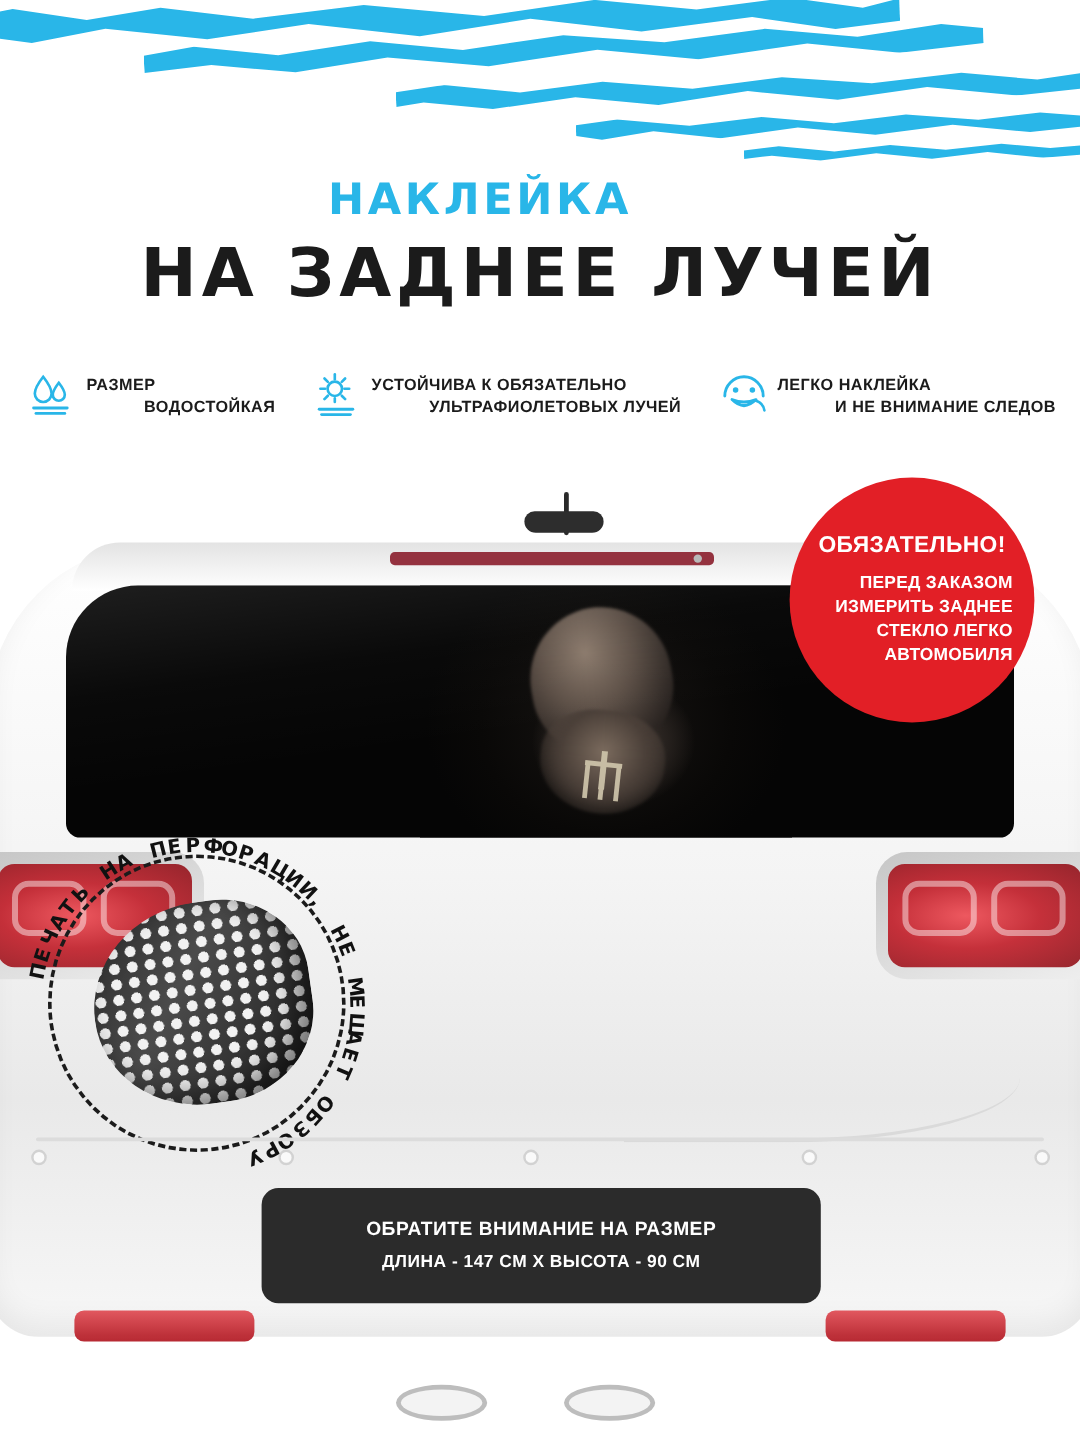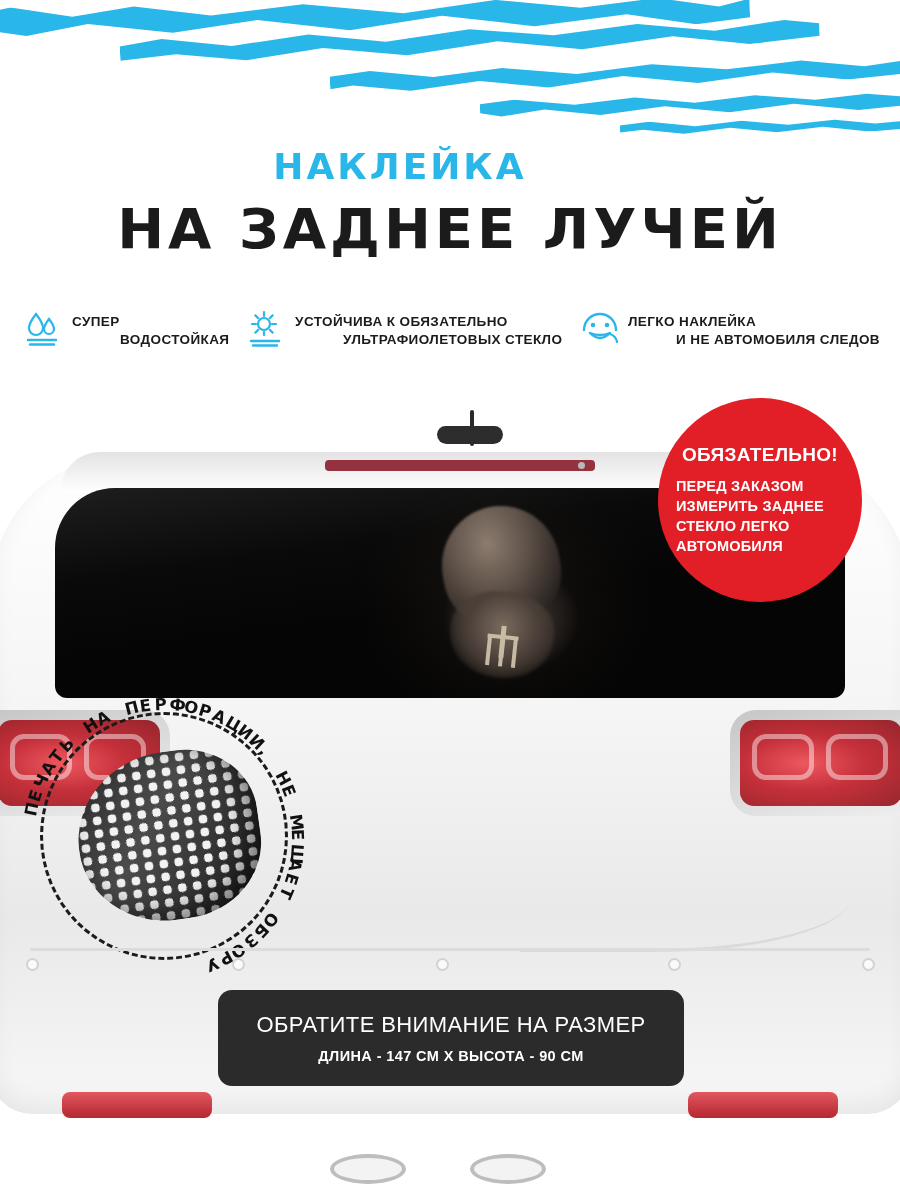--- a/index.html
+++ b/index.html
@@ -140,21 +140,21 @@
     position: absolute; left: 0; top: 0; width: 790px; height: 210px;
     background: linear-gradient(172deg, rgba(255,255,255,.10) 0%, rgba(255,255,255,.02) 30%, rgba(255,255,255,0) 55%);
     pointer-events: none;
   }
 
   
   .red-circle {
     position: absolute; right: 38px; top: 6px; width: 204px; height: 204px;
     background: #e21f26; border-radius: 50%;
     display: flex; flex-direction: column; align-items: center; justify-content: center;
-    text-align: left; color: #ffffff; padding: 0 18px;
+    text-align: right; color: #ffffff; padding: 0 18px;
   }
   .red-circle .rc-title { font-size: 19px; font-weight: bold; letter-spacing: .3px; margin-bottom: 10px; }
   .red-circle .rc-body { font-size: 14.5px; font-weight: bold; line-height: 20px; letter-spacing: .2px; }
 
   
   .taillight {
     position: absolute; top: 318px; width: 182px; height: 106px;
     background: linear-gradient(160deg,#c6c6c6,#efefef);
     border-radius: 18px;
     overflow: hidden;
@@ -221,21 +221,21 @@
     border-radius: 0 0 60% 0;
   }
 
   
   .size-banner {
     position: absolute; left: 218px; top: 598px; width: 466px; height: 96px;
     background: #2b2b2b; border-radius: 14px;
     display: flex; flex-direction: column; align-items: center; justify-content: center;
     color: #fff;
   }
-  .size-banner .sb-title { font-size: 22px; font-weight: normal; letter-spacing: .4px; }
+  .size-banner .sb-title { font-size: 16px; font-weight: bold; letter-spacing: .4px; }
   .size-banner .sb-sub { font-size: 14.5px; font-weight: bold; margin-top: 10px; letter-spacing: .4px; }
 </style>
 </head>
 <body>
 
 <div class="page">
 
   <div class="brush-area">
     <div class="stroke s1"></div>
     <div class="stroke s2"></div>
@@ -252,21 +252,21 @@
     <div class="feature">
       <span class="icon">
         <svg width="38" height="40" viewBox="0 0 38 40">
           <path d="M12 4 C12 4 5 13 5 18 a7 7 0 0 0 14 0 C19 13 12 4 12 4 Z" fill="none" stroke="#29b6e8" stroke-width="2.2"></path>
           <path d="M25 9 C25 9 20 15.5 20 19 a5 5 0 0 0 10 0 C30 15.5 25 9 25 9 Z" fill="none" stroke="#29b6e8" stroke-width="2.2"></path>
           <path d="M4 30 h28" stroke="#29b6e8" stroke-width="2.4" stroke-linecap="round"></path>
           <path d="M6 34.5 h24" stroke="#29b6e8" stroke-width="2.4" stroke-linecap="round"></path>
         </svg>
       </span>
       <span class="txt">
-        <span class="l1">СУПЕР</span><br>
+        <span class="l1">РАЗМЕР</span><br>
         <span class="l2">ВОДОСТОЙКАЯ</span>
       </span>
     </div>
 
     <div class="feature">
       <span class="icon">
         <svg width="38" height="40" viewBox="0 0 38 40">
           <circle cx="17" cy="14" r="6" fill="none" stroke="#29b6e8" stroke-width="2.2"></circle>
           <g stroke="#29b6e8" stroke-width="2.2" stroke-linecap="round">
             <path d="M17 2 v4"></path>
@@ -277,37 +277,37 @@
               <path d="M22.8 19.8 l2.8 2.8"></path>
             <path d="M25.6 5.4 l-2.8 2.8"></path>
               <path d="M11.2 19.8 l-2.8 2.8"></path>
           </g>
           <path d="M4 31 h28" stroke="#29b6e8" stroke-width="2.4" stroke-linecap="round"></path>
           <path d="M6 35.5 h24" stroke="#29b6e8" stroke-width="2.4" stroke-linecap="round"></path>
         </svg>
       </span>
       <span class="txt">
         <span class="l1">УСТОЙЧИВА К ОБЯЗАТЕЛЬНО</span><br>
-        <span class="l2">УЛЬТРАФИОЛЕТОВЫХ СТЕКЛО</span>
+        <span class="l2">УЛЬТРАФИОЛЕТОВЫХ ЛУЧЕЙ</span>
       </span>
     </div>
 
     <div class="feature">
       <span class="icon">
         <svg width="40" height="40" viewBox="0 0 40 40">
           <path d="M4 20 a16 16 0 1 1 32 0" fill="none" stroke="#29b6e8" stroke-width="2.4" stroke-linecap="round"></path>
           <circle cx="13" cy="15" r="2.3" fill="#29b6e8"></circle>
           <circle cx="27" cy="15" r="2.3" fill="#29b6e8"></circle>
           <path d="M10 23 q10 10 20 0 q-10 4 -20 0 Z" fill="none" stroke="#29b6e8" stroke-width="2.4" stroke-linejoin="round"></path>
           <path d="M30 24 q6 2 7 8" fill="none" stroke="#29b6e8" stroke-width="2.2" stroke-linecap="round"></path>
         </svg>
       </span>
       <span class="txt">
         <span class="l1">ЛЕГКО НАКЛЕЙКА</span><br>
-        <span class="l2">И НЕ АВТОМОБИЛЯ СЛЕДОВ</span>
+        <span class="l2">И НЕ ВНИМАНИЕ СЛЕДОВ</span>
       </span>
     </div>
 
   </div>
 
   <div class="car">
 
     <div class="car-body"></div>
     <div class="roof-edge"></div>
     <div class="antenna-mast"></div>

